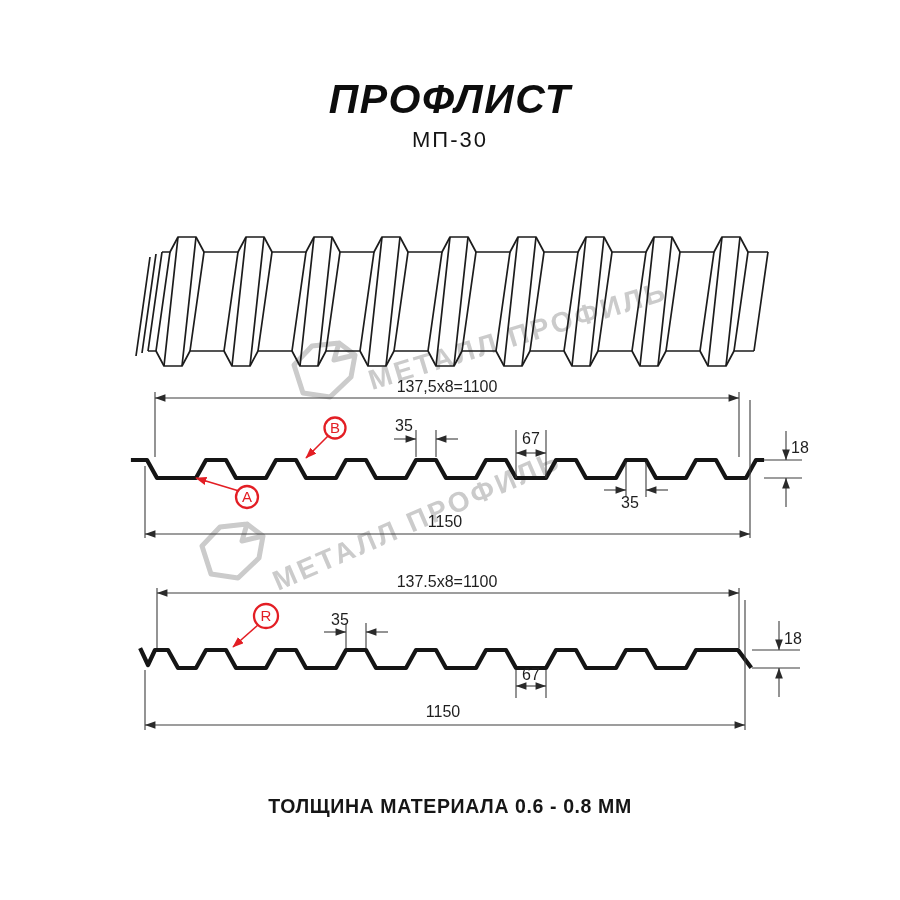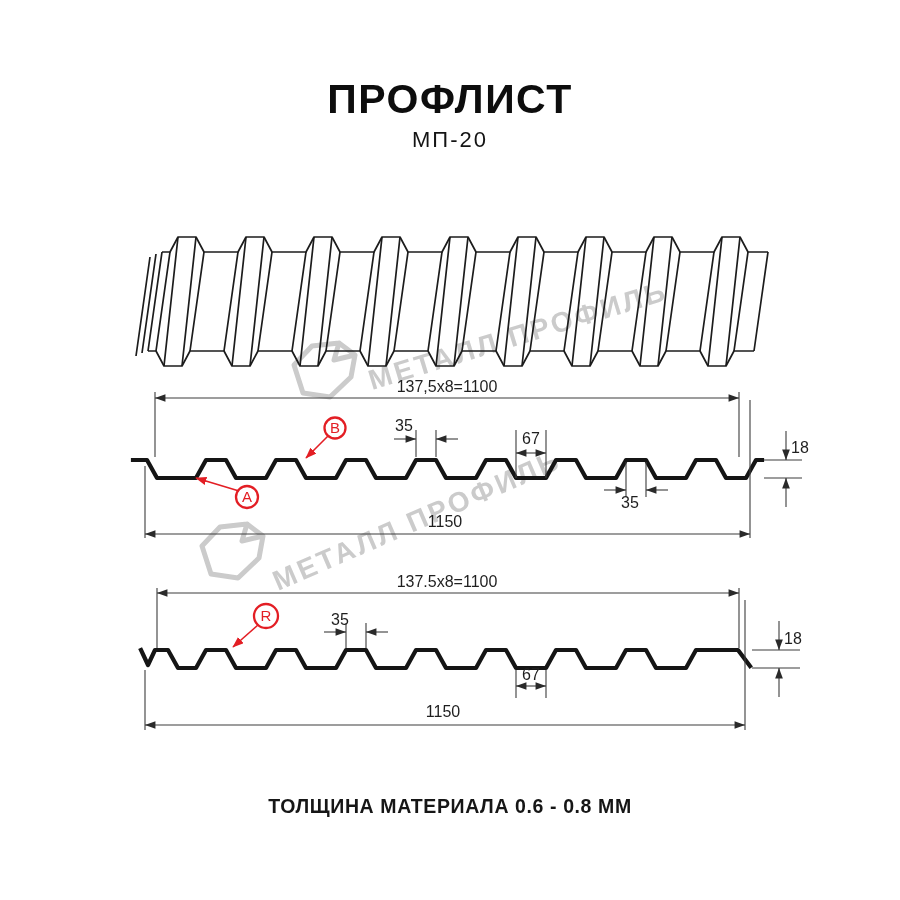--- a/index.html
+++ b/index.html
@@ -1,19 +1,19 @@
 <!DOCTYPE html>
 <html><head>
 <meta charset="utf-8">
 <style>
   html,body{margin:0;padding:0;background:#ffffff;}
   .page{position:relative;width:900px;height:900px;background:#fff;overflow:hidden;
         font-family:"Liberation Sans", sans-serif;}
   .title{position:absolute;top:76px;left:0;width:100%;text-align:center;
-         font-size:41px;font-weight:800;letter-spacing:1.5px;color:#0d0d0d;}
+         font-size:41px;font-weight:800;letter-spacing:1.5px;color:#0d0d0d;font-style:italic;}
   .subtitle{position:absolute;top:127px;left:0;width:100%;text-align:center;
          font-size:22px;font-weight:400;letter-spacing:2px;color:#141414;}
   .footer{position:absolute;top:795px;left:0;width:100%;text-align:center;
          font-size:19.5px;font-weight:600;letter-spacing:0.6px;color:#161616;}
   svg{position:absolute;left:0;top:0;}
   .prof{fill:none;stroke:#151515;stroke-width:4.2;stroke-linejoin:round;stroke-linecap:square;}
   .sheet{fill:none;stroke:#1c1c1c;stroke-width:1.7;stroke-linejoin:round;}
   .dim{stroke:#3c3c3c;stroke-width:1.1;fill:none;}
   .dt{font-family:"Liberation Sans",sans-serif;font-size:16px;fill:#1f1f1f;}
   .red{stroke:#e31e24;fill:none;}
@@ -21,21 +21,21 @@
   .wm{stroke:#cbcbcb;fill:none;stroke-width:5;stroke-linejoin:round;stroke-linecap:round;}
   .wmt{font-family:"Liberation Sans",sans-serif;font-weight:bold;font-size:28px;
        letter-spacing:3px;fill:#cbcbcb;}
 </style>
 </head>
 <body>
 
 <div class="page">
 
   <div class="title">ПРОФЛИСТ</div>
-  <div class="subtitle">МП-20</div>
+  <div class="subtitle">МП-30</div>
 
   <svg width="900" height="900" viewBox="0 0 900 900">
     <defs>
       <marker id="mb" orient="auto-start-reverse" markerWidth="11" markerHeight="8" refX="10" refY="4" markerUnits="strokeWidth">
         <path d="M0.5,0.5 L10,4 L0.5,7.5 z" fill="#2a2a2a"></path>
       </marker>
       <marker id="mr" orient="auto" markerWidth="8" markerHeight="6" refX="6.5" refY="2.6" markerUnits="strokeWidth">
         <path d="M0,0 L7,2.6 L0,5.2 z" fill="#e31e24"></path>
       </marker>
     </defs>

